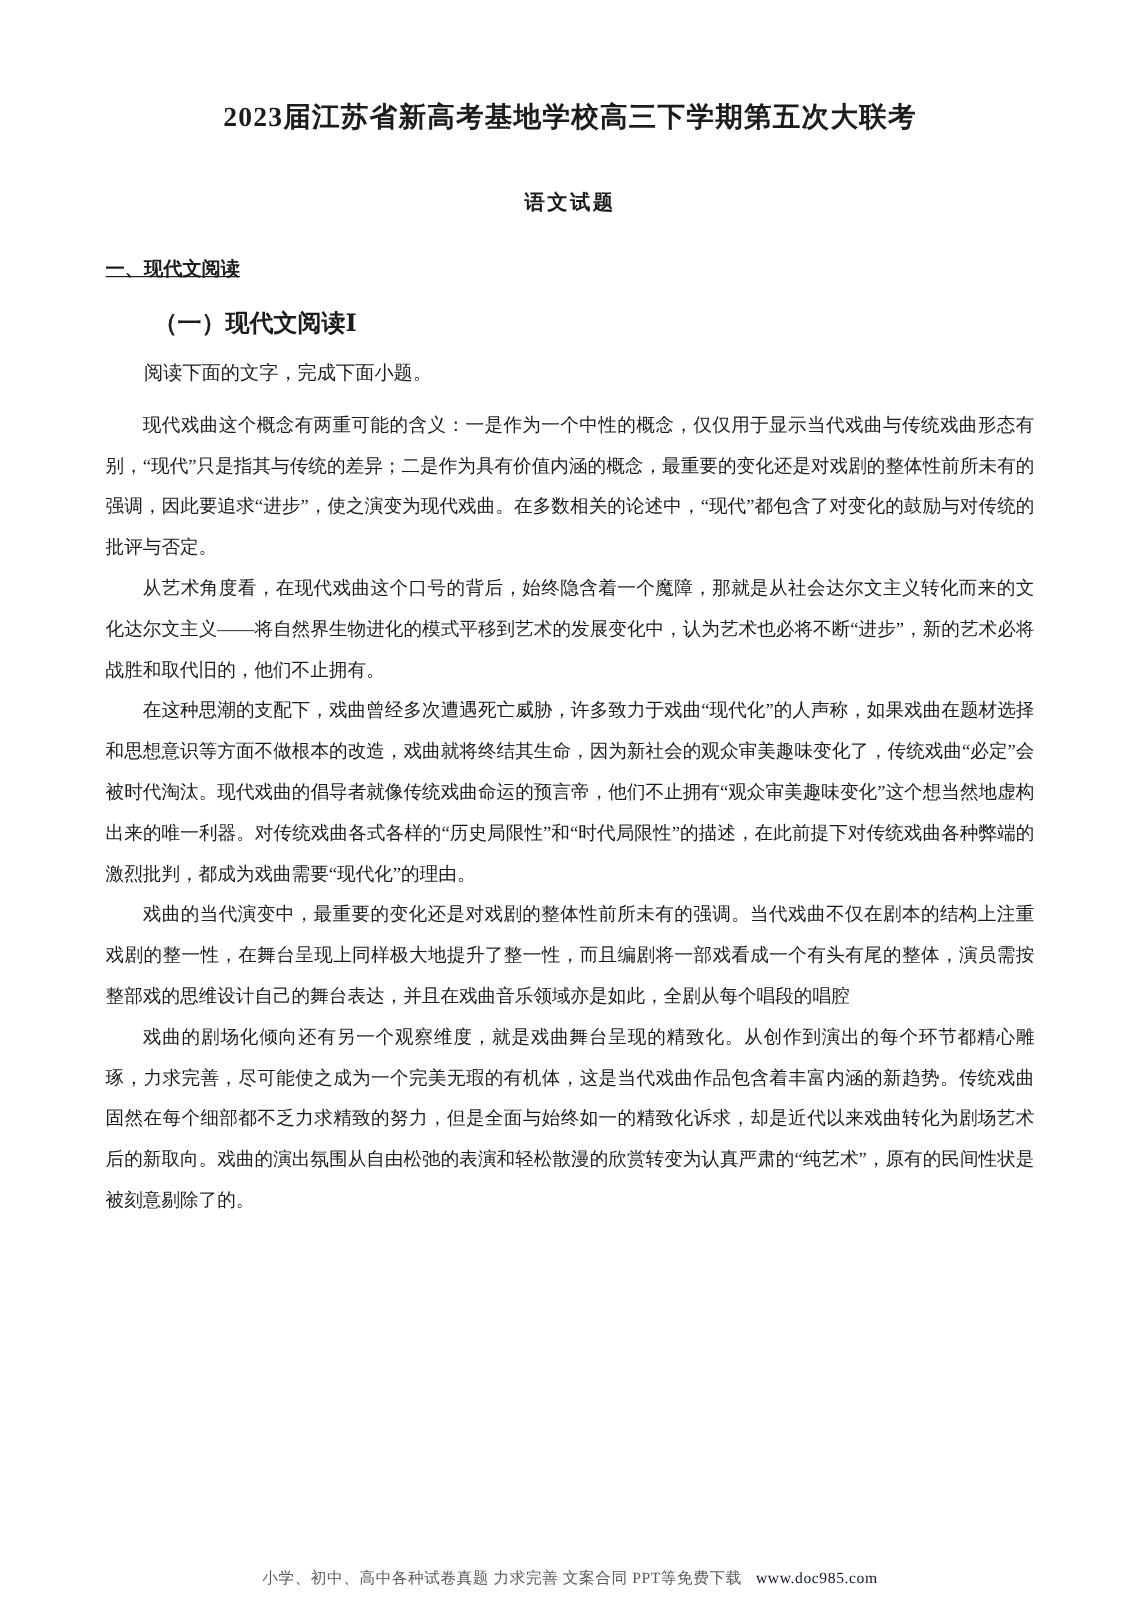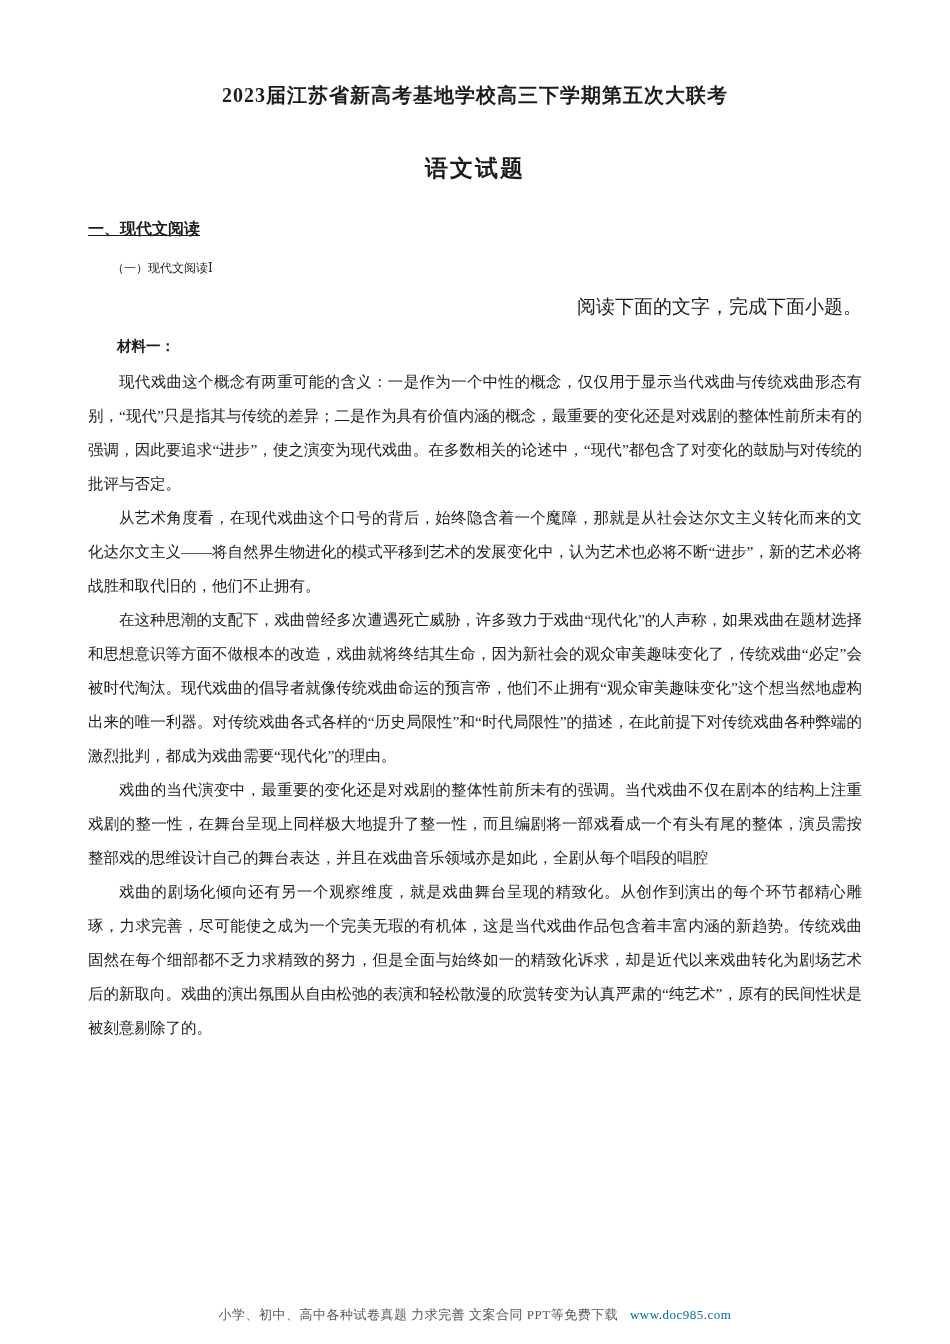--- a/index.html
+++ b/index.html
@@ -14,52 +14,51 @@
     margin: 0 auto;
     background: #ffffff;
     box-sizing: border-box;
     padding: 82px 88px 0 88px;
     font-family: "Liberation Serif", "DejaVu Serif", serif;
     color: #1c1c1c;
     overflow: hidden;
   }
   .doc-title {
     margin: 0 0 44px 0;
-    font-size: 20px;
+    font-size: 23px;
     font-weight: bold;
     text-align: center;
     letter-spacing: 1px;
   }
   .doc-subtitle {
     margin: 0 0 34px 0;
-    font-size: 23px;
+    font-size: 17px;
     font-weight: bold;
     text-align: center;
     letter-spacing: 2px;
   }
   .section-heading {
     font-size: 16px;
     font-weight: bold;
     margin: 0 0 20px 0;
     line-height: 1.4;
     text-decoration: underline;
   }
   .subsection-heading {
-    font-size: 12px;
-    font-weight: normal;
+    font-size: 20px;
+    font-weight: bold;
     padding-left: 2em;
     margin: 0 0 16px 0;
     line-height: 1.4;
   }
   .intro-line {
-    font-size: 19px;
+    font-size: 16px;
     padding-left: 2em;
     margin: 0 0 14px 0;
     line-height: 1.5;
-    text-align: right;
   }
   .material-label {
     font-size: 14.5px;
     font-weight: bold;
     padding-left: 2em;
     margin: 0 0 8px 0;
     line-height: 1.5;
   }
   .body-para {
     margin: 0;
@@ -73,41 +72,40 @@
     position: absolute;
     left: 0;
     right: 0;
     bottom: 20px;
     text-align: center;
     font-size: 13px;
     color: #595959;
     letter-spacing: 0.5px;
   }
   .page-footer .footer-url {
-    color: #0369a1;
+    color: #0f172a;
     margin-left: 8px;
     cursor: pointer;
   }
 </style>
 </head>
 <body>
 
 <div class="page">
 
   <h1 class="doc-title">2023届江苏省新高考基地学校高三下学期第五次大联考</h1>
 
   <h2 class="doc-subtitle">语文试题</h2>
 
   <div class="section-heading">一、现代文阅读</div>
 
   <div class="subsection-heading">（一）现代文阅读Ⅰ</div>
 
   <div class="intro-line">阅读下面的文字，完成下面小题。</div>
 
-  <div class="material-label">材料一：</div>
 
   <p class="body-para">现代戏曲这个概念有两重可能的含义：一是作为一个中性的概念，仅仅用于显示当代戏曲与传统戏曲形态有别，“现代”只是指其与传统的差异；二是作为具有价值内涵的概念，最重要的变化还是对戏剧的整体性前所未有的强调，因此要追求“进步”，使之演变为现代戏曲。在多数相关的论述中，“现代”都包含了对变化的鼓励与对传统的批评与否定。</p>
   <p class="body-para">从艺术角度看，在现代戏曲这个口号的背后，始终隐含着一个魔障，那就是从社会达尔文主义转化而来的文化达尔文主义——将自然界生物进化的模式平移到艺术的发展变化中，认为艺术也必将不断“进步”，新的艺术必将战胜和取代旧的，他们不止拥有。</p>
   <p class="body-para">在这种思潮的支配下，戏曲曾经多次遭遇死亡威胁，许多致力于戏曲“现代化”的人声称，如果戏曲在题材选择和思想意识等方面不做根本的改造，戏曲就将终结其生命，因为新社会的观众审美趣味变化了，传统戏曲“必定”会被时代淘汰。现代戏曲的倡导者就像传统戏曲命运的预言帝，他们不止拥有“观众审美趣味变化”这个想当然地虚构出来的唯一利器。对传统戏曲各式各样的“历史局限性”和“时代局限性”的描述，在此前提下对传统戏曲各种弊端的激烈批判，都成为戏曲需要“现代化”的理由。</p>
   <p class="body-para">戏曲的当代演变中，最重要的变化还是对戏剧的整体性前所未有的强调。当代戏曲不仅在剧本的结构上注重戏剧的整一性，在舞台呈现上同样极大地提升了整一性，而且编剧将一部戏看成一个有头有尾的整体，演员需按整部戏的思维设计自己的舞台表达，并且在戏曲音乐领域亦是如此，全剧从每个唱段的唱腔</p>
   <p class="body-para">戏曲的剧场化倾向还有另一个观察维度，就是戏曲舞台呈现的精致化。从创作到演出的每个环节都精心雕琢，力求完善，尽可能使之成为一个完美无瑕的有机体，这是当代戏曲作品包含着丰富内涵的新趋势。传统戏曲固然在每个细部都不乏力求精致的努力，但是全面与始终如一的精致化诉求，却是近代以来戏曲转化为剧场艺术后的新取向。戏曲的演出氛围从自由松弛的表演和轻松散漫的欣赏转变为认真严肃的“纯艺术”，原有的民间性状是被刻意剔除了的。</p>
 
   <div class="page-footer">
     <span class="footer-text">小学、初中、高中各种试卷真题 力求完善 文案合同  PPT等免费下载</span>
     <span class="footer-url">www.doc985.com</span>

